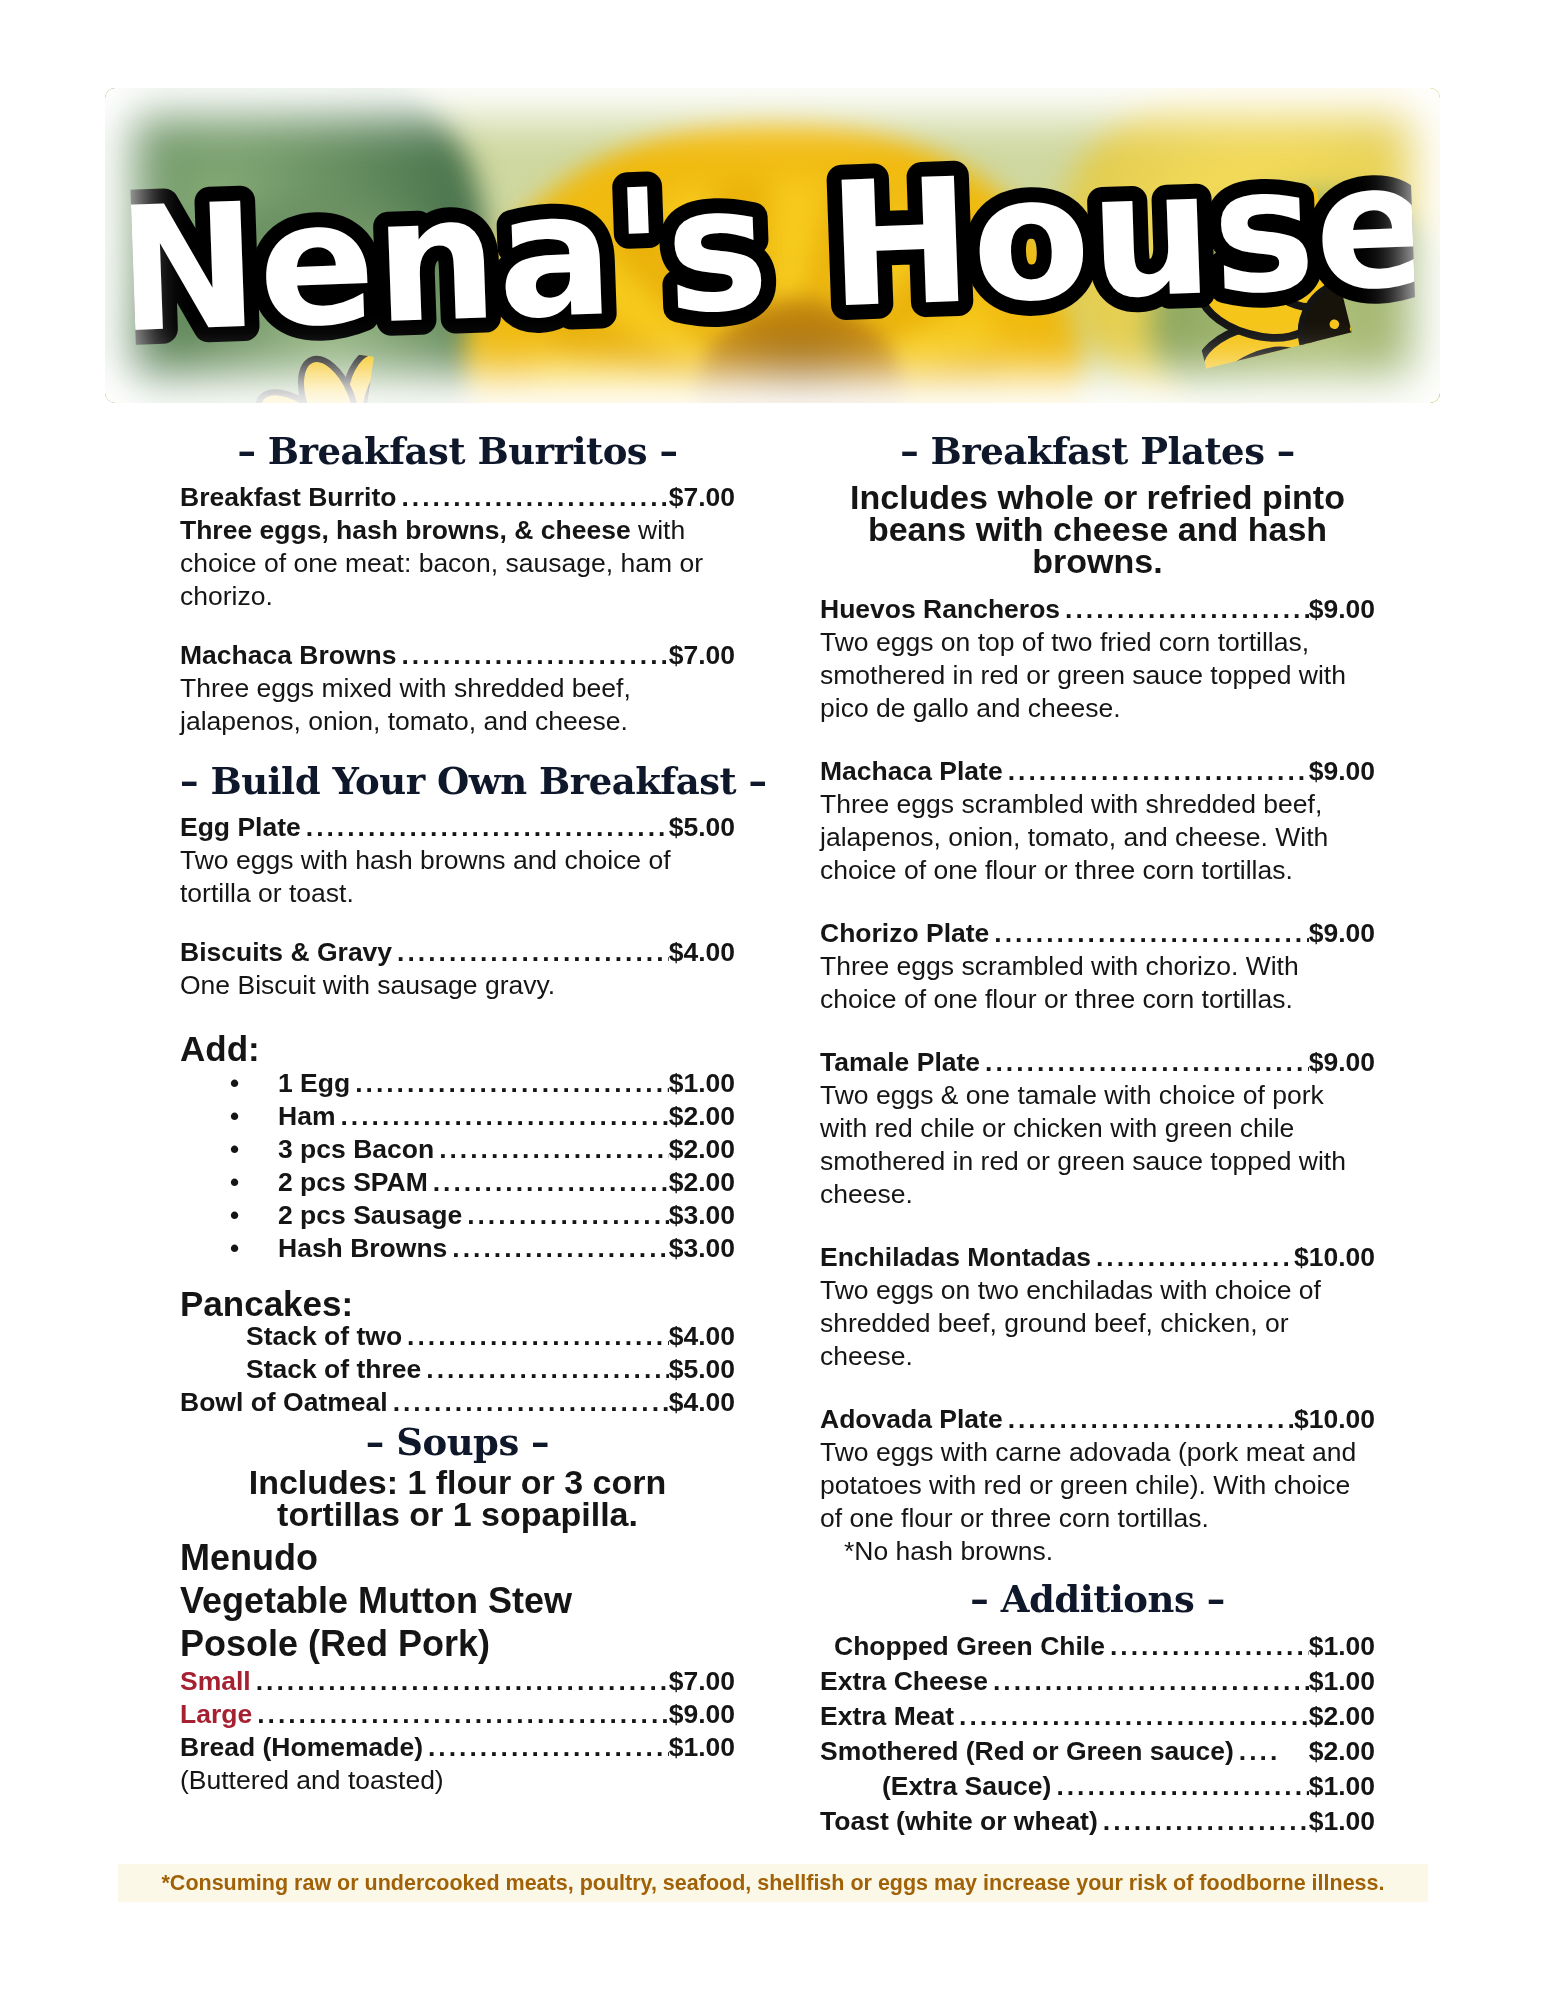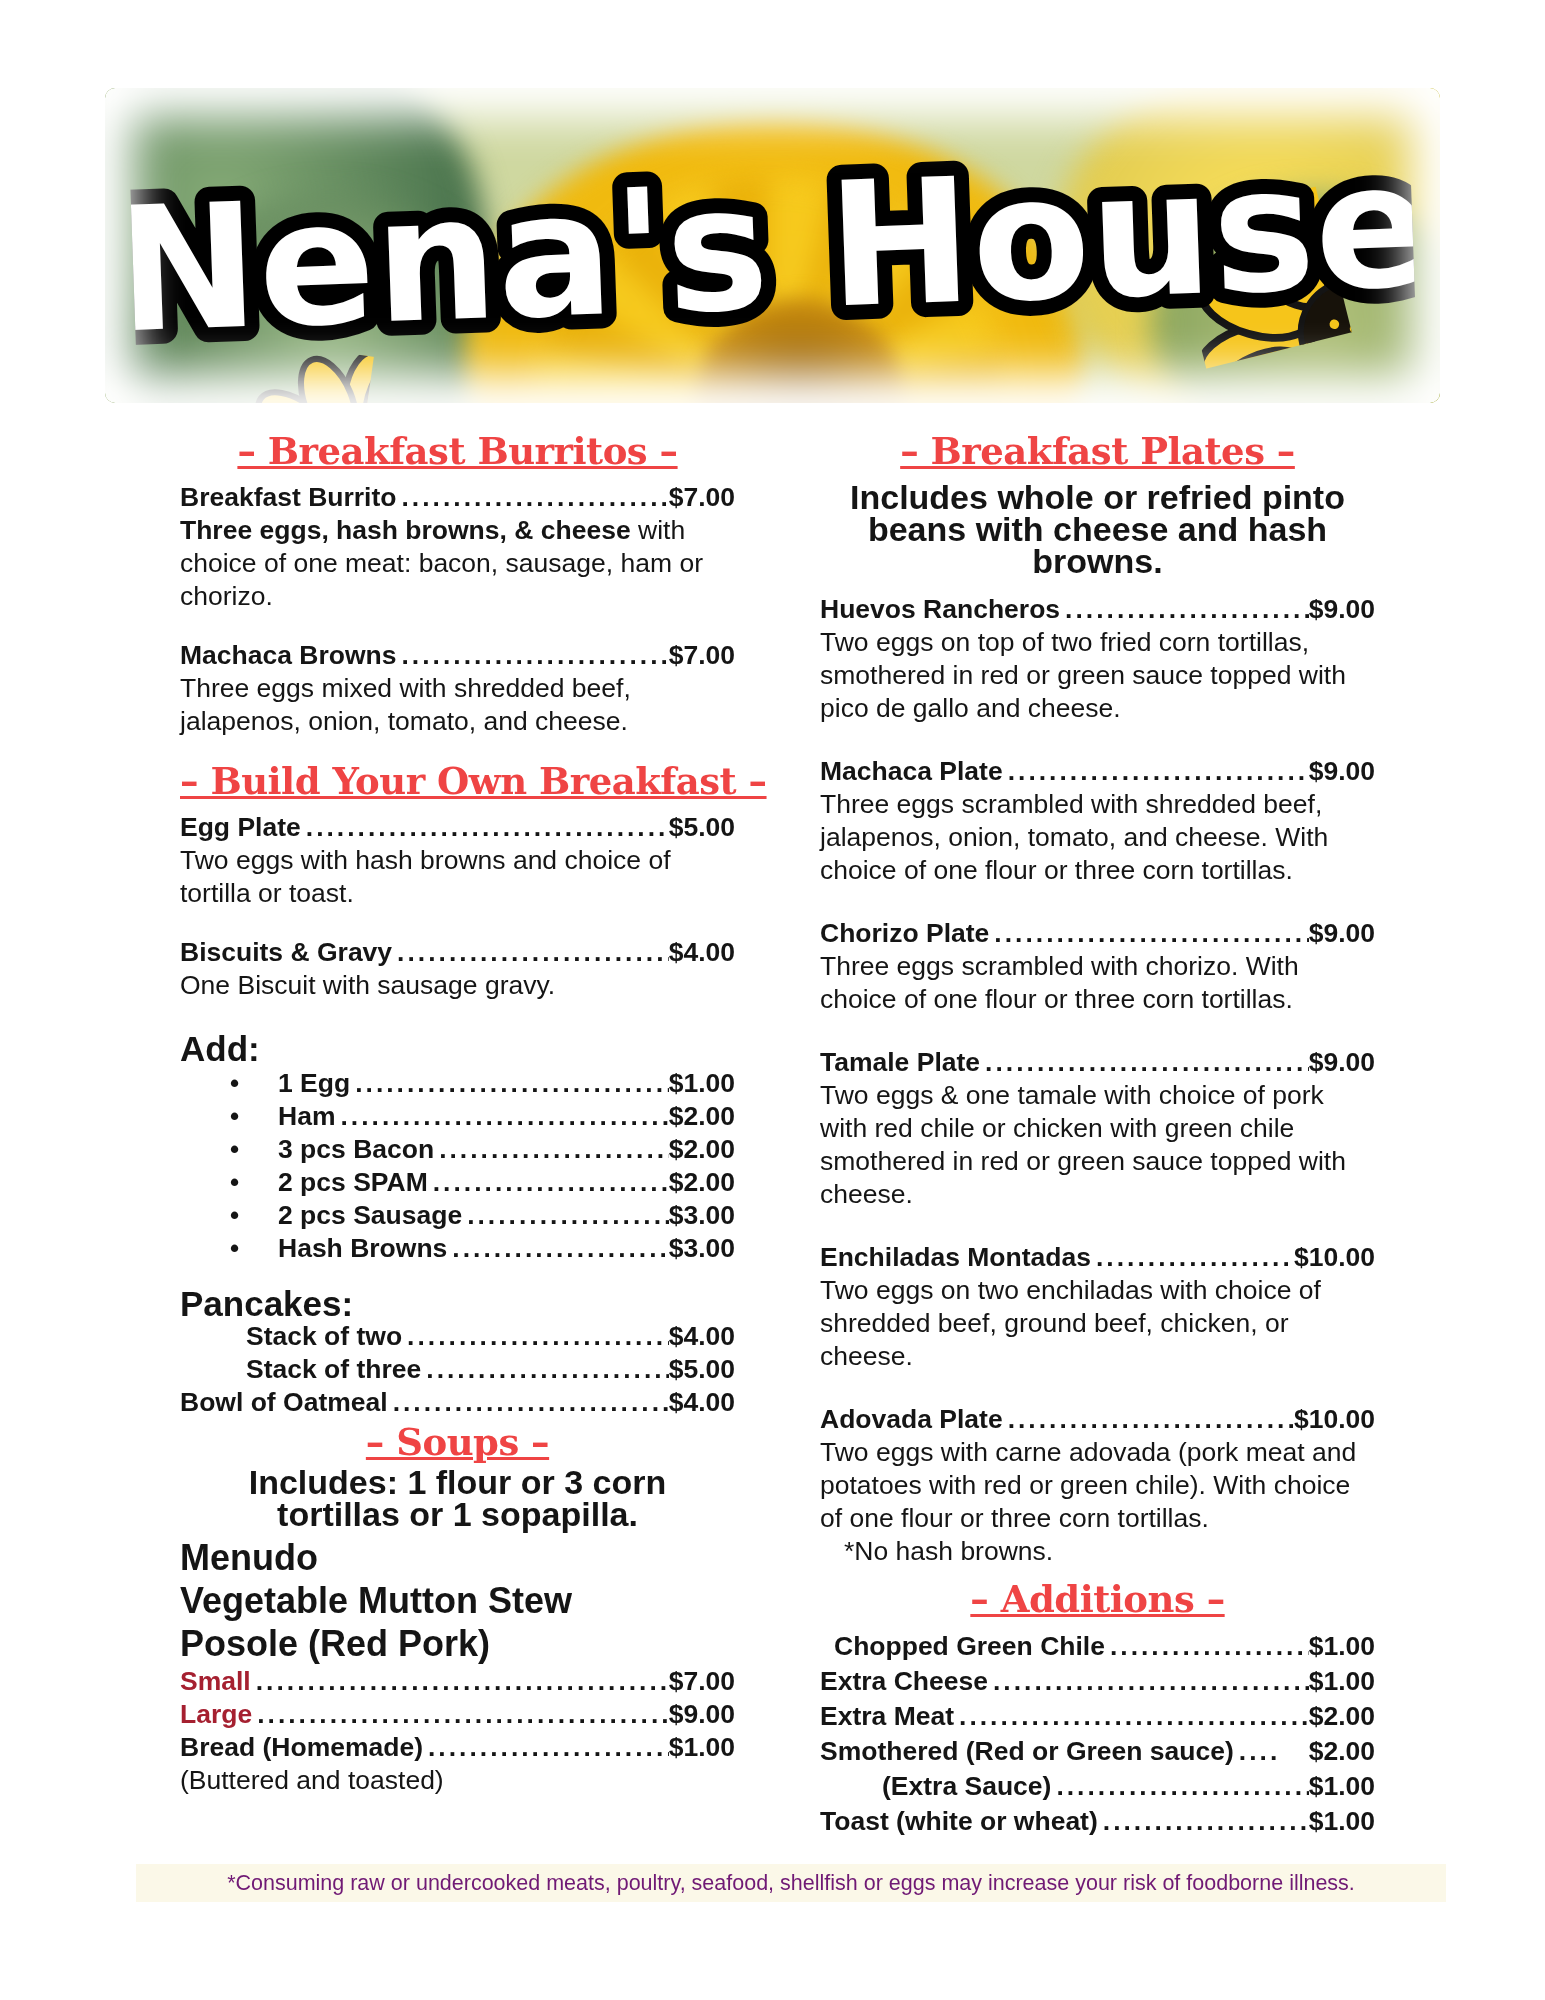--- a/index.html
+++ b/index.html
@@ -19,22 +19,22 @@
   .sf{position:absolute;z-index:4;}
   .sf-left{left:35px;top:135px;width:235px;height:235px;transform:rotate(8deg);}
   .sf-right{left:915px;top:-15px;width:300px;height:300px;transform:rotate(-14deg);}
   .logo-wrap{position:absolute;z-index:5;left:50%;top:52%;transform:translate(-50%,-50%) rotate(-2deg);}
   .banner::after{content:'';position:absolute;inset:0;z-index:6;border-radius:10px;
                  box-shadow:inset 0 0 46px 30px #ffffff;pointer-events:none;}
 
   
   .content{position:absolute;top:430px;left:180px;width:1195px;display:flex;gap:85px;}
   .col{width:555px;}
-  .h-red{font-family:"DejaVu Serif",serif;font-weight:bold;color:#ef4444;font-size:37px;
-         line-height:1.16;text-align:center;white-space:nowrap;letter-spacing:-0.5px;margin:0 0 8px;text-decoration:underline;}
+  .h-red{font-family:"DejaVu Serif",serif;font-weight:bold;color:#0f172a;font-size:37px;
+         line-height:1.16;text-align:center;white-space:nowrap;letter-spacing:-0.5px;margin:0 0 8px;}
   .row{display:flex;align-items:baseline;font-weight:bold;font-size:26.5px;line-height:33px;}
   .row .name{white-space:nowrap;}
   .row .dots{flex:1 1 auto;min-width:0;overflow:hidden;white-space:nowrap;letter-spacing:3px;padding:0 5px;}
   .row .price{white-space:nowrap;}
   .desc{font-size:26.5px;line-height:33px;font-weight:normal;margin:0 0 26px;}
   .desc b{font-weight:bold;}
   .label{font-weight:bold;font-size:35px;line-height:33px;}
   ul.adds{list-style:none;margin:2px 0 22px;padding:0;}
   ul.adds .row{padding-left:50px;}
   ul.adds .bullet{width:48px;flex:0 0 48px;font-size:26px;}
@@ -43,22 +43,22 @@
   .ind-md{padding-left:62px;}
   .center-bold{font-weight:bold;font-size:34px;line-height:32px;text-align:center;margin:0 0 6px;}
   .soup-name{font-weight:bold;font-size:36px;line-height:43px;}
   .red-name{color:#A52030;}
   .plain{font-weight:normal;font-size:26.5px;line-height:33px;}
   .item-note{font-weight:normal;font-size:26.5px;line-height:33px;padding-left:24px;} .mb30{margin-bottom:30px;} .mb22{margin-bottom:22px;}
   .mt10{margin-top:10px;}
   .soups-note{width:520px;margin:0 auto 6px;}
 
   
-  .footer{position:absolute;top:1864px;left:136px;width:1310px;background:#FBF8E8;
-          font-weight:normal;font-size:21.5px;line-height:26px;text-align:center;padding:6px 0;color:#701a75;}
+  .footer{position:absolute;top:1864px;left:118px;width:1310px;background:#FBF8E8;
+          font-weight:bold;font-size:21.5px;line-height:26px;text-align:center;padding:6px 0;color:#a16207;}
 </style>
 </head>
 <body>
 
 <div class="page">
 
   <svg width="0" height="0" style="position:absolute">
     <defs>
       <symbol id="sunflower" viewBox="-50 -50 100 100">
         <g stroke="#141414" stroke-width="2.6" fill="#F6C51A">

